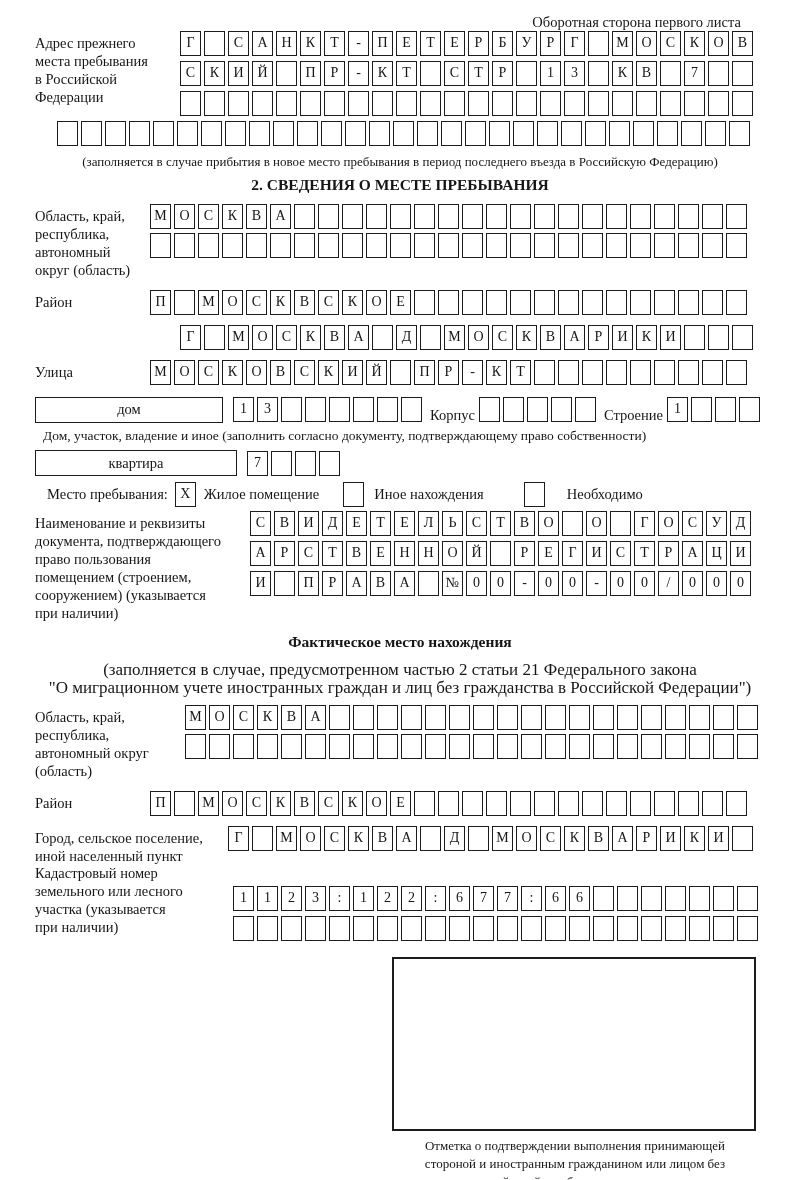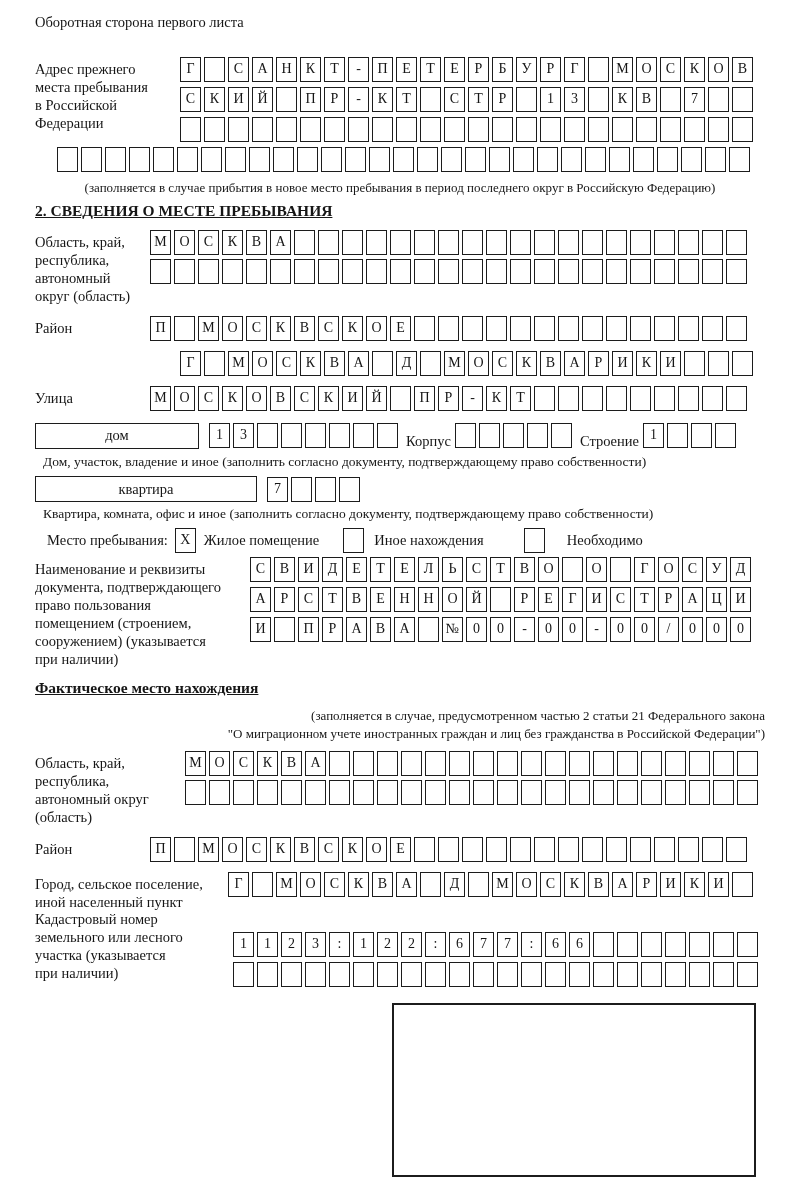--- a/index.html
+++ b/index.html
@@ -3,21 +3,21 @@
 <meta charset="utf-8">
 <style>
   * { margin:0; padding:0; box-sizing:border-box; }
   html,body { background:#ffffff; }
   body {
     width:800px; height:1180px; overflow:hidden; position:relative;
     font-family:"Liberation Serif", serif; color:#161616;
   }
   .page { padding:14px 35px 0 35px; }
 
-  .corner { font-size:14.5px; padding-right:24px; margin-bottom:26px; }
+  .corner { text-align:right; font-size:14.5px; padding-right:24px; }
 
   .frow { position:relative; margin-bottom:8px; min-height:27px; }
   .lbl {
     position:absolute; left:0; top:3px;
     font-size:14.5px; line-height:18px; white-space:pre-line;
   }
   .boxes { display:flex; gap:3px; margin-bottom:5px; }
   .cbox {
     flex:0 0 21px; width:21px; height:25px;
     border:1.5px solid #1c1c1c; background:#fff;
@@ -26,43 +26,43 @@
   .ml22  { margin-left:22px; }
   .ml115 { margin-left:115px; }
   .ml145 { margin-left:145px; }
   .ml150 { margin-left:150px; }
   .ml193 { margin-left:193px; }
   .ml198 { margin-left:198px; }
   .ml215 { margin-left:215px; }
 
   .note { font-size:13px; text-align:center; margin:1px 0 6px 0; }
   .note-left { font-size:13.5px; margin:0 0 6px 8px; }
-  .h2 { font-weight:bold; font-size:15.5px; margin:4px 0 10px 0;text-decoration:underline; }
+  .h2 { text-align:center; font-weight:bold; font-size:15.5px; margin:4px 0 10px 0; }
 
   .g-region { min-height:78px; }
   .g-region .boxes { margin-bottom:4px; }
   .g-doc { min-height:112px; margin-top:4px; }
   .g-cad { min-height:88px; }
   .g-cad .boxes-wrap { padding-top:25px; }
   .mb8 { margin-bottom:8px; }
 
   .inline-row { display:flex; align-items:center; margin-bottom:4px; }
   .wide-cell {
     height:26px; border:1.5px solid #1c1c1c; background:#fff;
     display:flex; align-items:center; justify-content:center; font-size:14.5px;
   }
-  .cell-dom { width:164px; }
-  .cell-kv  { width:222px; }
+  .cell-dom { width:188px; }
+  .cell-kv  { width:202px; }
   .inl { font-size:14.5px; white-space:nowrap;margin-top:12px; }
 
   .stay-row { display:flex; align-items:center; margin:6px 0 2px 12px; }
   .stay-label { font-size:14.5px; }
   .stay-row .boxes { margin-bottom:0; }
 
-  .fact-note { font-size:13px; text-align:right; line-height:18px; white-space:pre-line; margin-bottom:8px; }
+  .fact-note { font-size:17px; text-align:center; line-height:18px; white-space:pre-line; margin-bottom:8px; }
 
   .stamp-wrap { margin-left:357px; width:366px; margin-top:8px; }
   .stamp-box { width:364px; height:174px; border:2px solid #1c1c1c; background:#fff; }
   .stamp-note {
     margin-top:6px; font-size:13px; line-height:18px;
     text-align:center; white-space:pre-line;
   }
 </style>
 </head>
 <body>
@@ -181,21 +181,21 @@
           <span class="cbox"></span>
           <span class="cbox"></span>
           <span class="cbox"></span>
           <span class="cbox"></span>
           <span class="cbox"></span>
           <span class="cbox"></span>
           <span class="cbox"></span>
         </div>
     </div>
   </div>
-  <div class="note">(заполняется в случае прибытия в новое место пребывания в период последнего округ в Российскую Федерацию)</div>
+  <div class="note">(заполняется в случае прибытия в новое место пребывания в период последнего въезда в Российскую Федерацию)</div>
 
   <div class="h2">2. СВЕДЕНИЯ О МЕСТЕ ПРЕБЫВАНИЯ</div>
 
   <div class="frow g-region">
     <div class="lbl">Область, край,
 республика,
 автономный
 округ (область)</div>
     <div>
       <div class="boxes ml115">
@@ -384,21 +384,20 @@
   <div class="inline-row">
     <div class="wide-cell cell-kv">квартира</div>
     <div style="width:10px"></div>
     <div class="boxes" style="margin-bottom:0">
         <span class="cbox">7</span>
         <span class="cbox"></span>
         <span class="cbox"></span>
         <span class="cbox"></span>
       </div>
   </div>
-  <div class="note-left">Квартира, комната, офис и иное (заполнить согласно документу, подтверждающему право собственности)</div>
 
   <div class="stay-row">
     <span class="stay-label">Место пребывания:</span>
     <div style="width:7px"></div>
     <div class="boxes">
         <span class="cbox">X</span>
       </div>
     <div style="width:8px"></div>
     <span class="stay-label">Жилое помещение</span>
     <div style="width:24px"></div>

